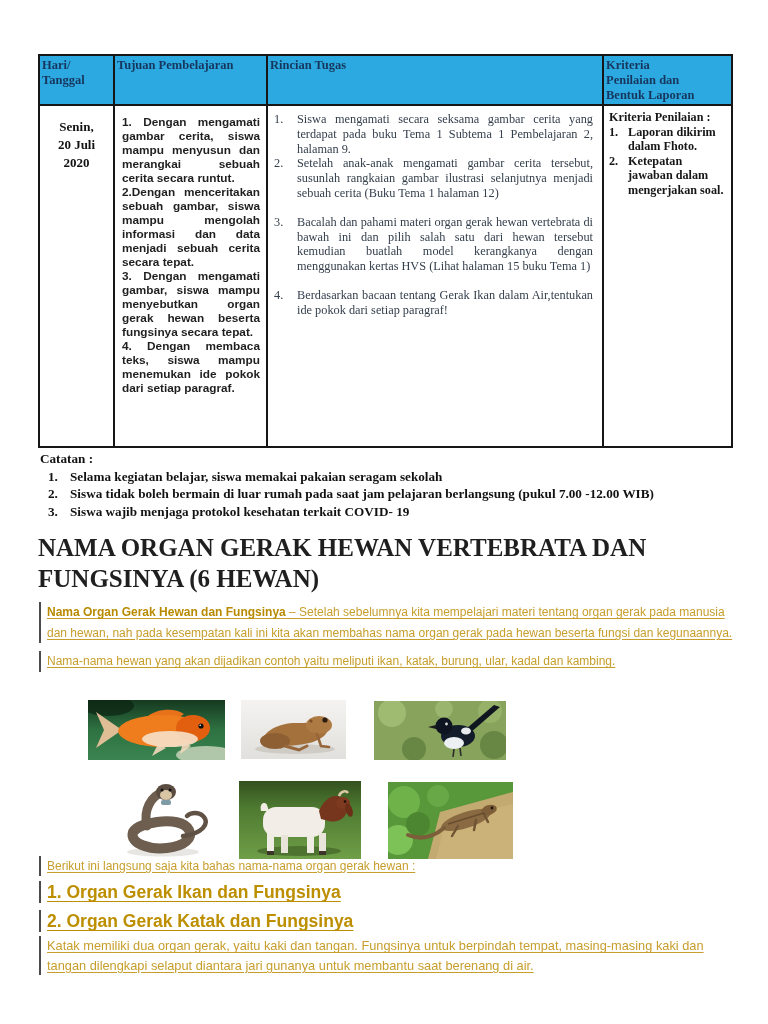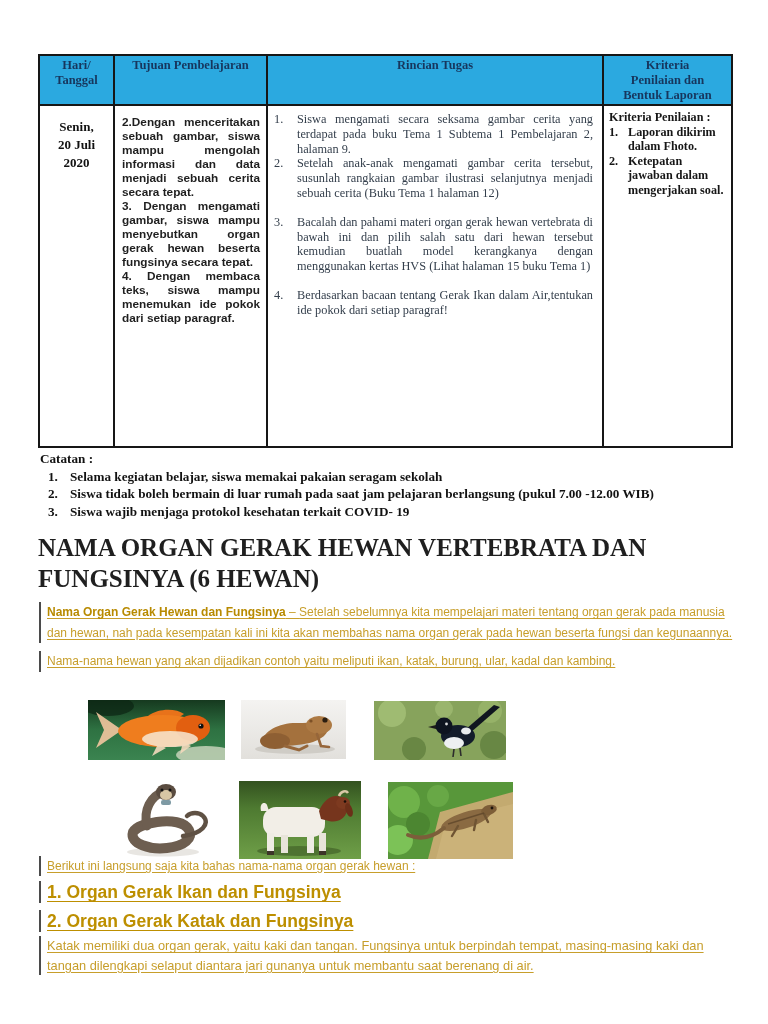--- a/index.html
+++ b/index.html
@@ -16,21 +16,21 @@
     font-size:15.5px;letter-spacing:.2px;color:#121212;margin:0 0 12px 0;
   }
 
   
   .task-table{width:695px;border:2px solid #161616;box-sizing:border-box;}
   .t-head,.t-body{display:grid;grid-template-columns:75px 153px 336px 127px;}
   .t-head{background:#2BA9E0;border-bottom:2px solid #161616;}
   .th{
     border-right:2px solid #161616;color:#17365D;
     font-family:"Liberation Serif",serif;font-weight:bold;font-size:12.5px;
-    line-height:15px;text-align:center;padding:2px 2px 1px;white-space:pre-line;
+    line-height:15px;text-align:left;padding:2px 2px 1px;white-space:pre-line;
   }
   .th:last-child{border-right:none;}
   .t-body{height:340px;overflow:hidden;}
   .td{border-right:2px solid #161616;box-sizing:border-box;overflow:hidden;}
   .td:last-child{border-right:none;}
 
   .cell-date{
     text-align:center;font-family:"Liberation Serif",serif;font-weight:bold;
     font-size:13px;line-height:1.4;padding-top:12px;white-space:pre-line;color:#121212;
   }
@@ -101,20 +101,21 @@
       <div class="th">Rincian Tugas</div>
       <div class="th">Kriteria
 Penilaian dan
 Bentuk Laporan</div>
     </div>
     <div class="t-body">
       <div class="td cell-date">Senin,
 20 Juli
 2020</div>
       <div class="td cell-tujuan">
+        <div>1. Dengan mengamati gambar cerita, siswa mampu menyusun dan merangkai sebuah cerita secara runtut.</div>
         <div>2.Dengan menceritakan sebuah gambar, siswa mampu mengolah informasi dan data menjadi sebuah cerita secara tepat.</div>
         <div>3. Dengan mengamati gambar, siswa mampu menyebutkan organ gerak hewan beserta fungsinya secara tepat.</div>
         <div>4. Dengan membaca teks, siswa mampu menemukan ide pokok dari setiap paragraf.</div>
       </div>
       <div class="td cell-rincian">
         <div class="rincian-item">
           <span class="num">1.</span>
           <span class="txt">Siswa mengamati secara seksama gambar cerita yang terdapat pada buku Tema 1 Subtema 1 Pembelajaran 2, halaman 9.</span>
         </div>
         <div class="rincian-item">

